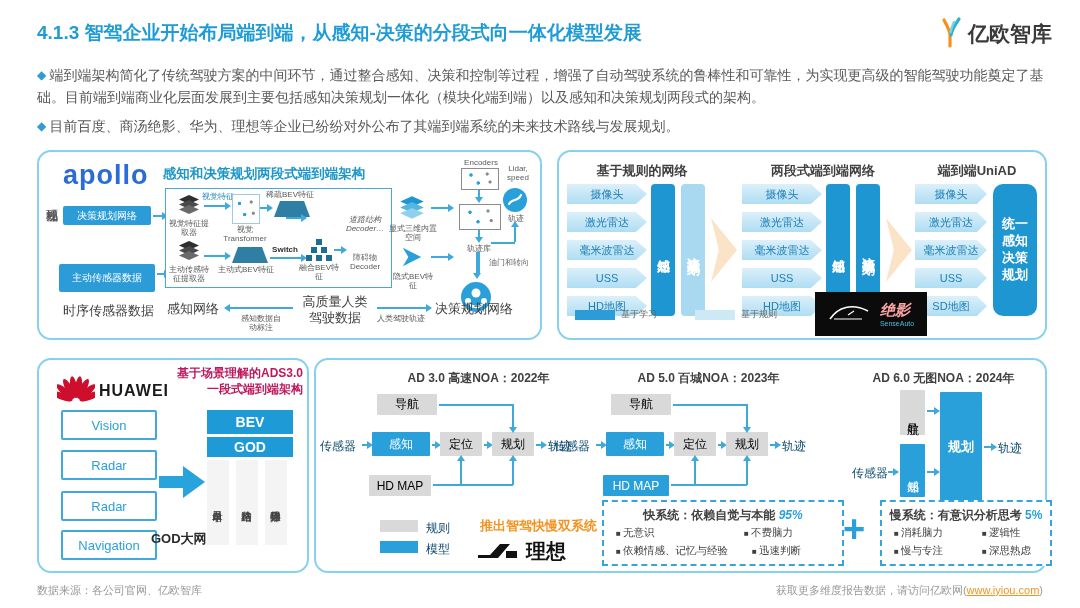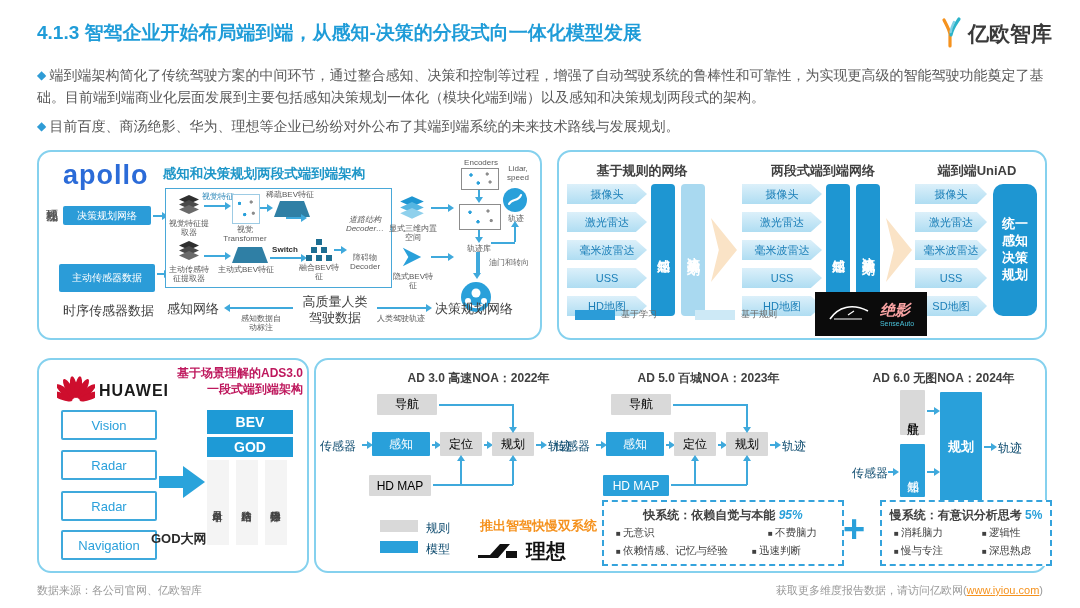--- a/index.html
+++ b/index.html
@@ -359,21 +359,21 @@
   </span>
   <div class="abs" style="left:210px;top:178px;font-size:20px;font-weight:bold;color:#111;">理想</div>
 
   <div class="dbox" style="left:286px;top:140px;width:238px;height:62px;">
     <div class="dtitle" style="top:5px;">
       <span>快系统：依赖自觉与本能</span>
       <span style="color:#29A0DA;font-style:italic;">95%</span>
     </div>
     <div class="ditem" style="left:12px;top:24px;">无意识</div>
     <div class="ditem" style="left:12px;top:42px;">依赖情感、记忆与经验</div>
-    <div class="ditem" style="left:164px;top:24px;">不费脑力</div>
+    <div class="ditem" style="left:140px;top:24px;">不费脑力</div>
     <div class="ditem" style="left:148px;top:42px;">迅速判断</div>
   </div>
 
   <div class="abs" style="left:527px;top:148px;font-size:38px;font-weight:bold;color:#29A0DA;">+</div>
 
   <div class="dbox" style="left:564px;top:140px;width:168px;height:62px;">
     <div class="dtitle" style="top:5px;">
       <span>慢系统：有意识分析思考</span>
       <span style="color:#29A0DA;">5%</span>
     </div>

